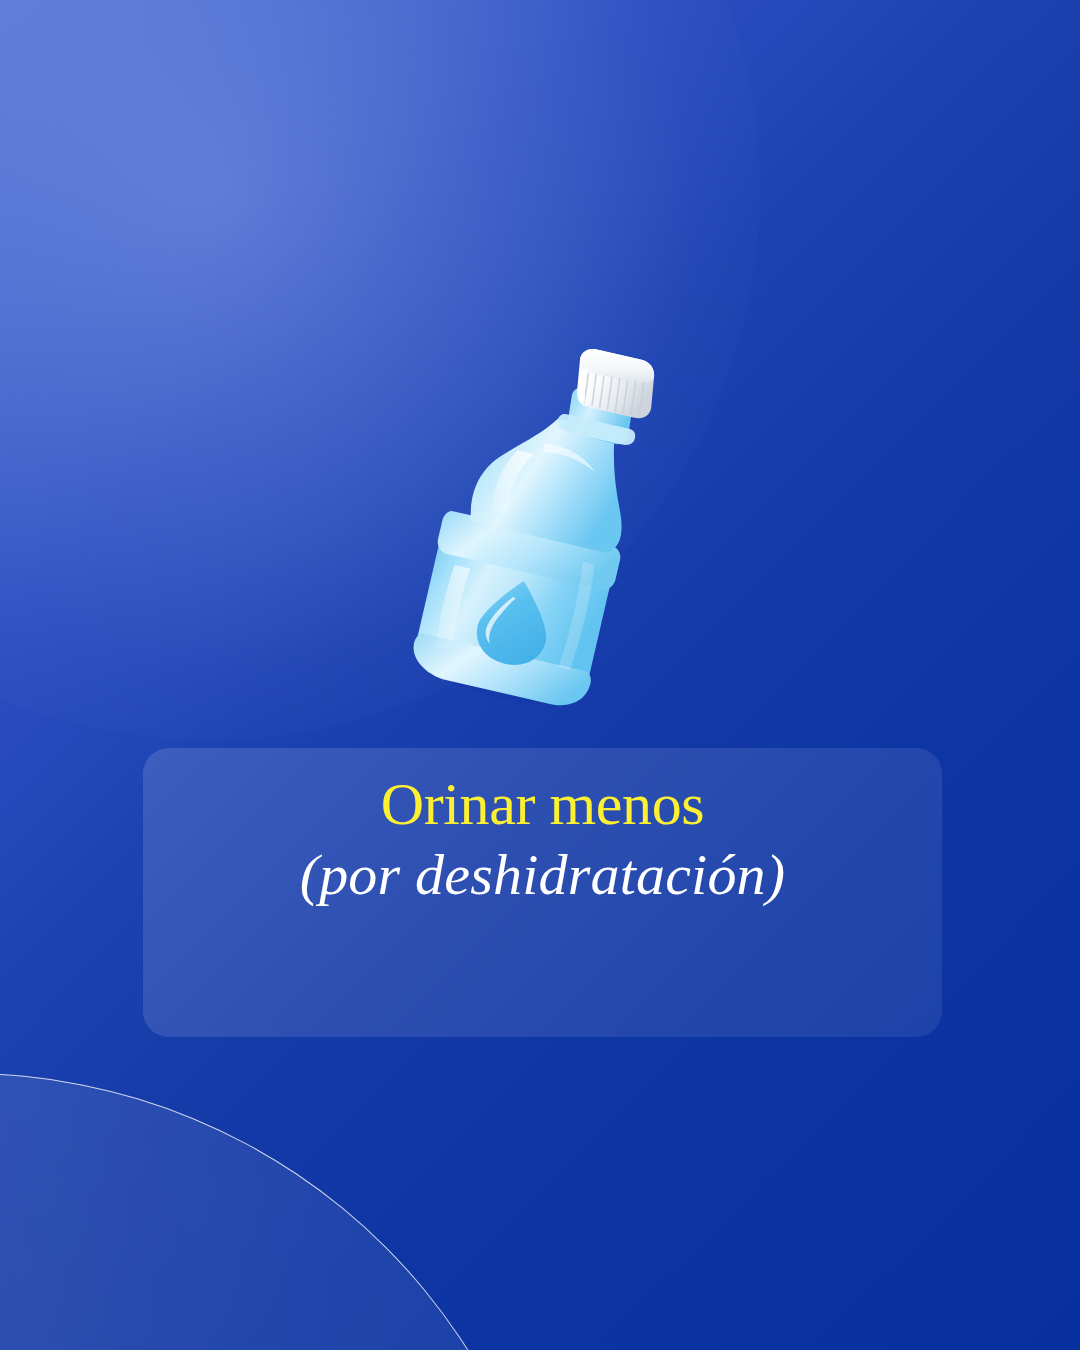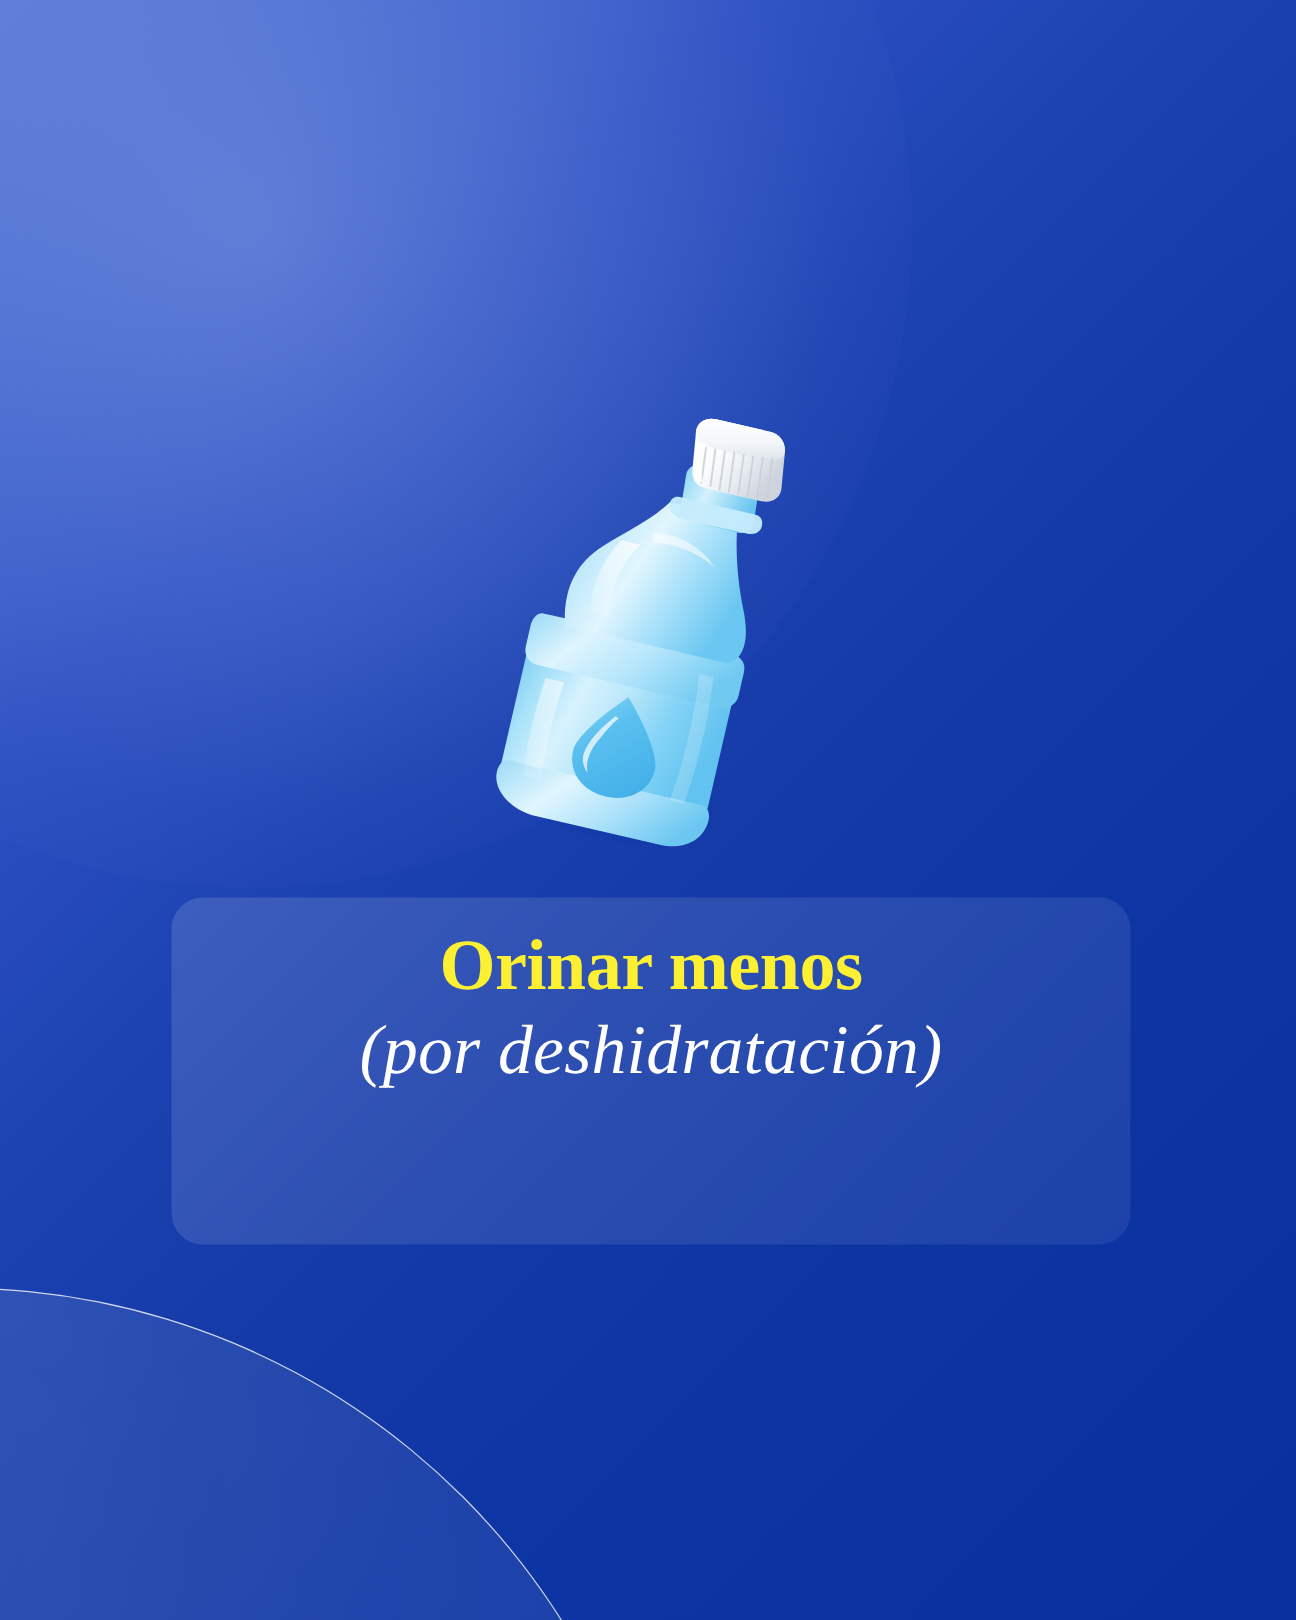--- a/index.html
+++ b/index.html
@@ -88,21 +88,21 @@
     display: flex;
     flex-direction: column;
     align-items: center;
     justify-content: flex-start;
     box-sizing: border-box;
     padding-top: 26px;
   }
 
   .headline {
     color: #fdf033;
-    font-weight: 700;
+    font-weight: 400;
     font-size: 60px;
     line-height: 1.03;
     letter-spacing: -0.4px;
     margin: 0;
     font-family: "Liberation Serif", "DejaVu Serif", serif;
     white-space: nowrap;
   }
 
   .subline {
     color: #ffffff;

